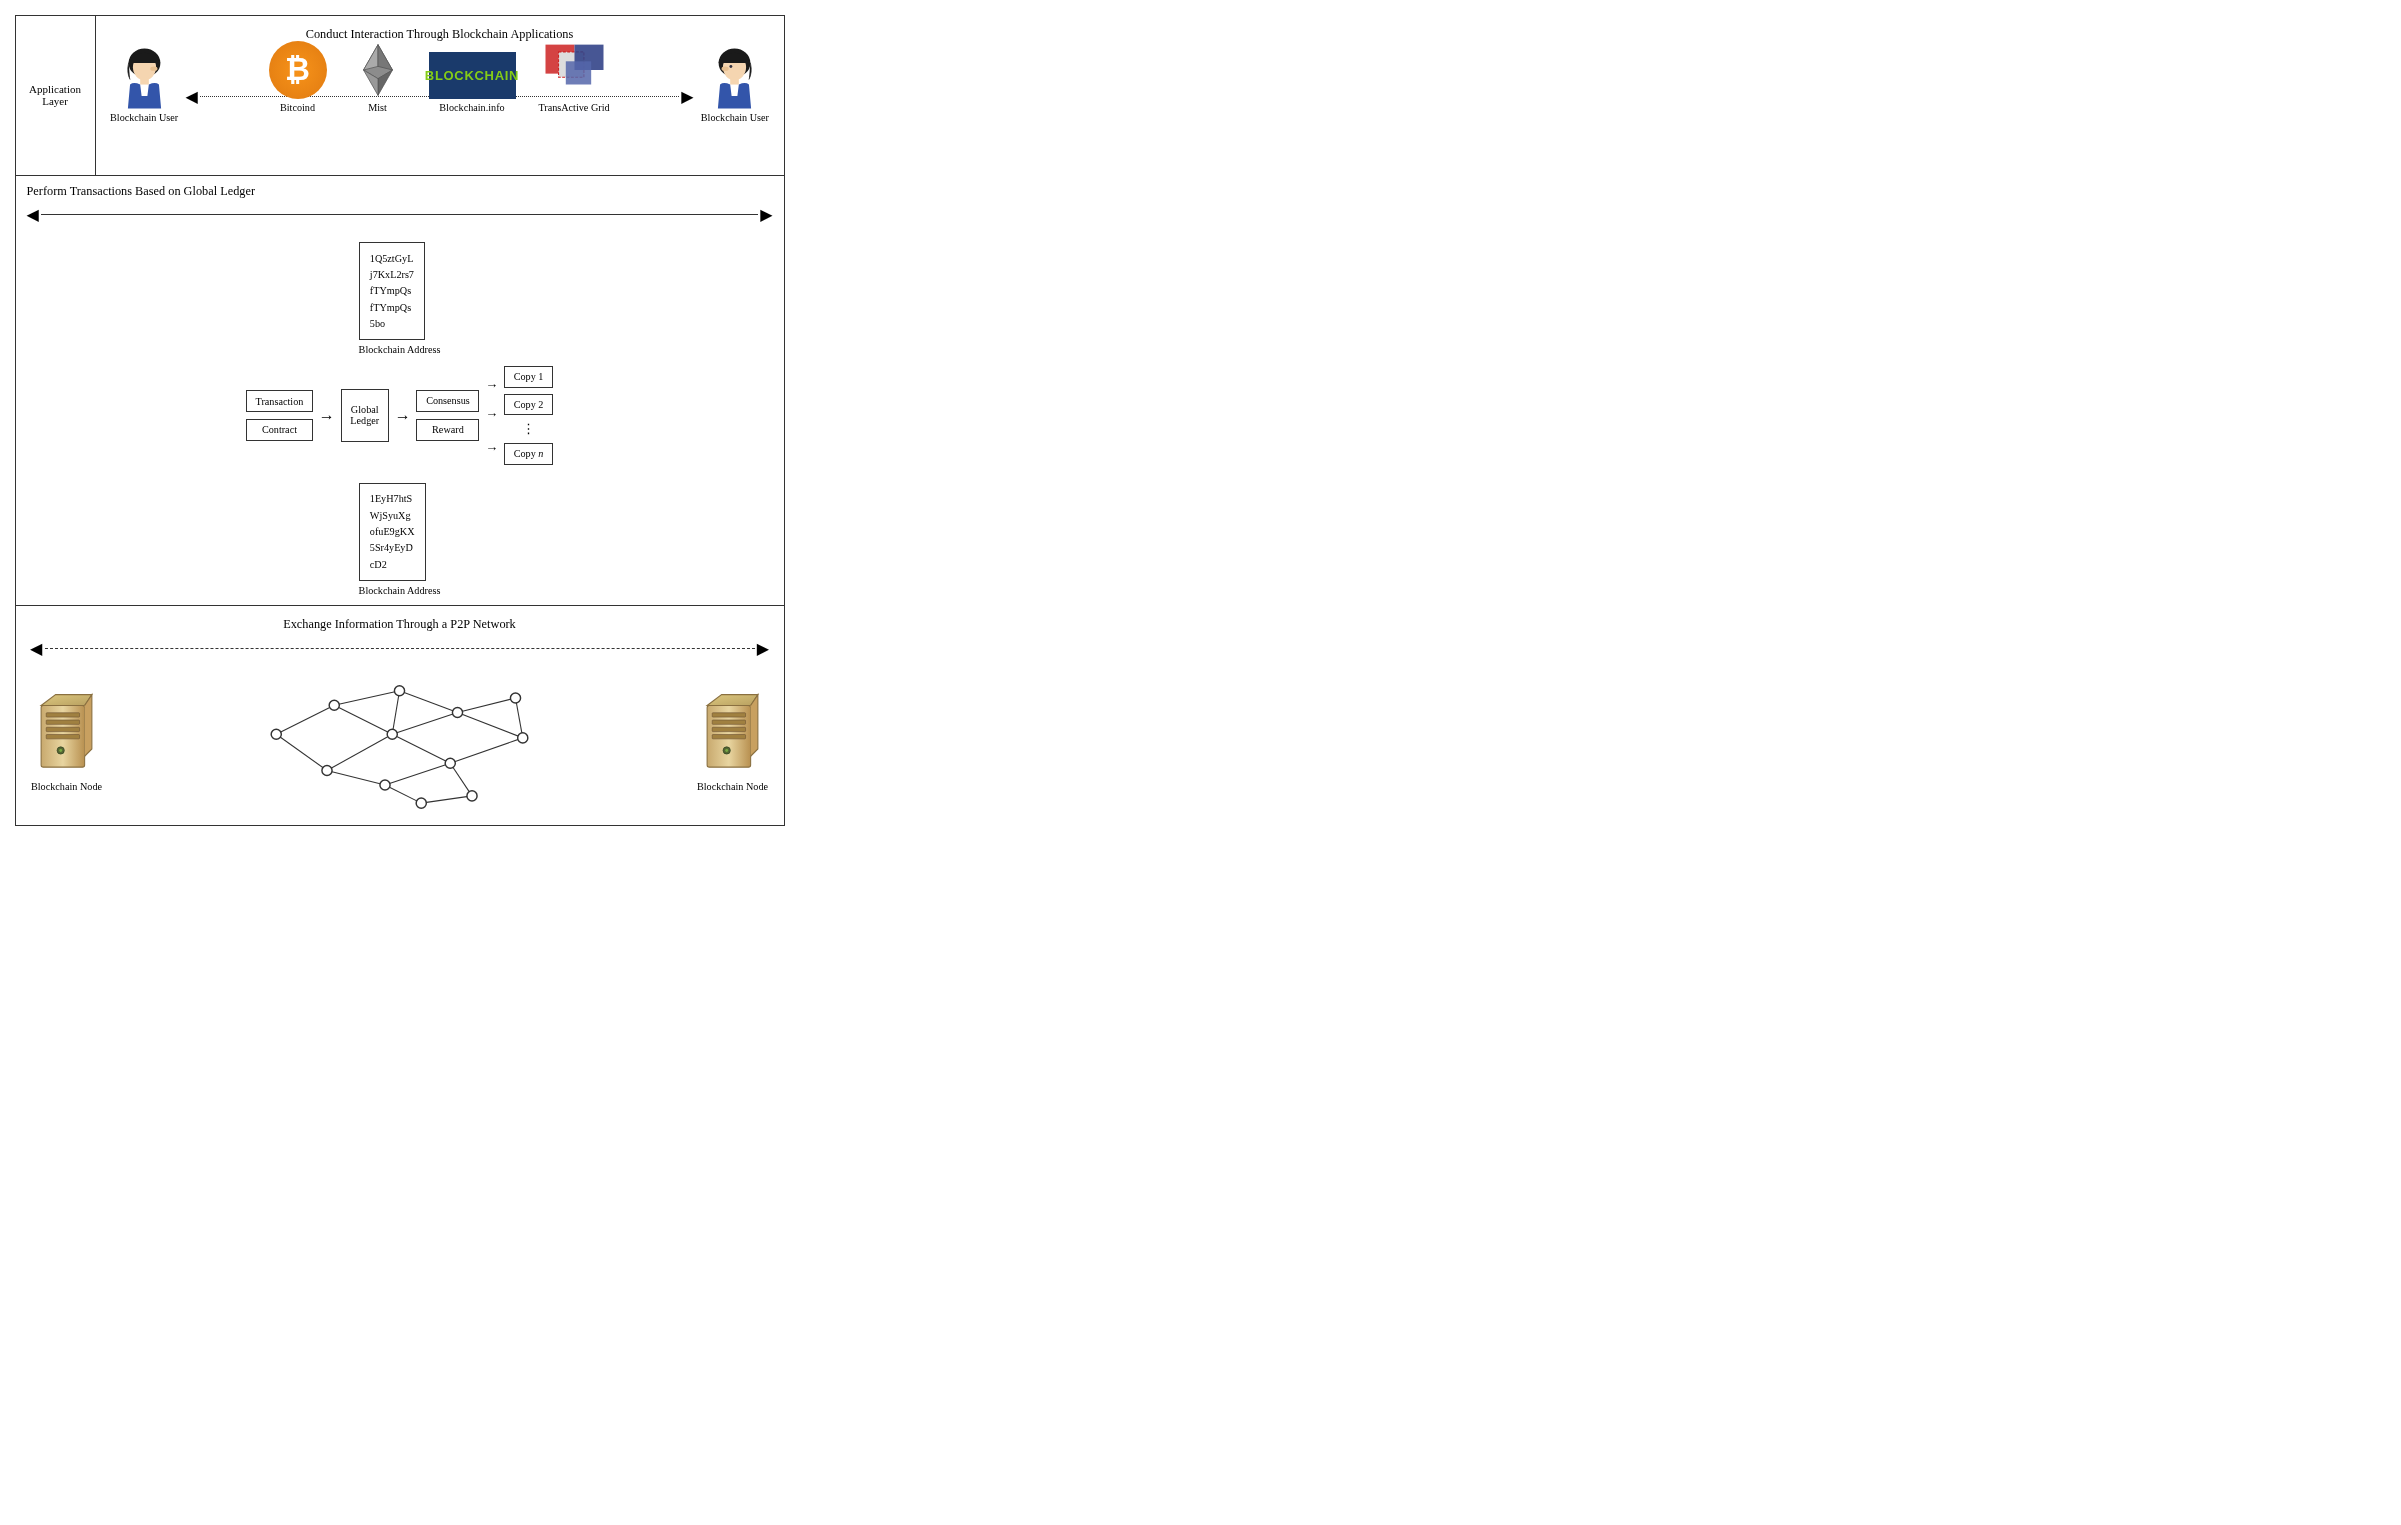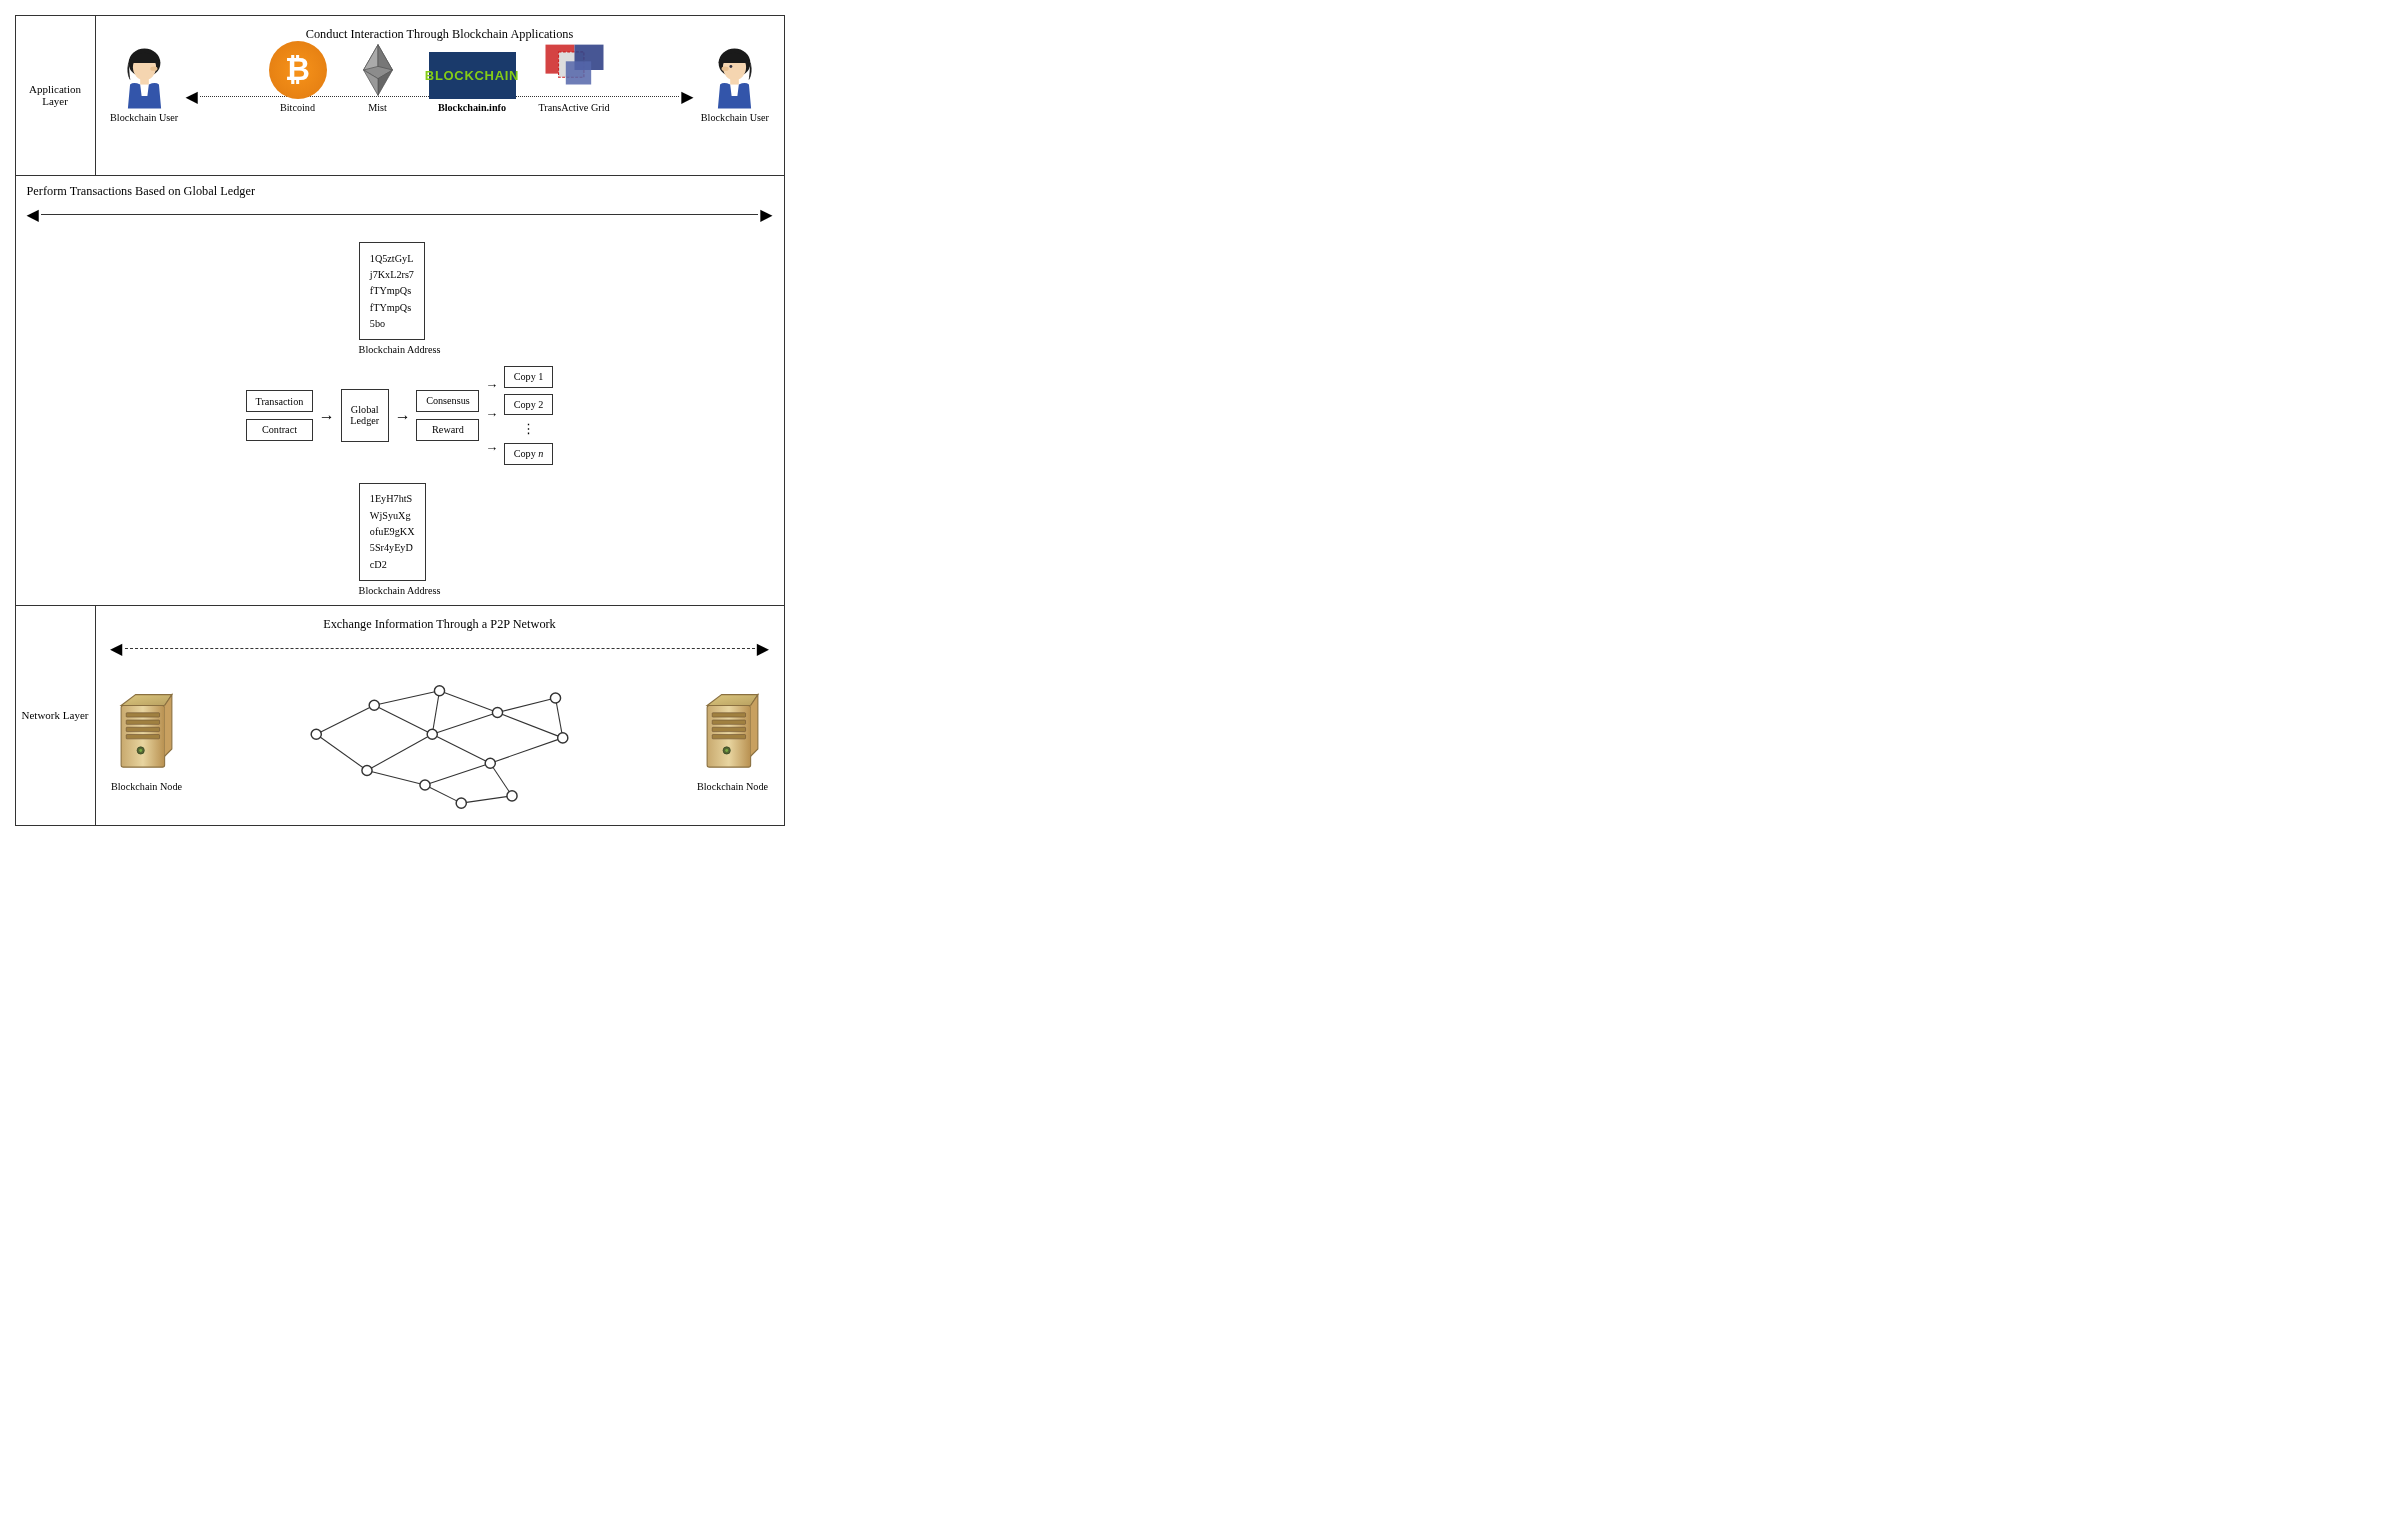--- a/index.html
+++ b/index.html
@@ -188,21 +188,21 @@
                 <polygon points="40,52 20,40 40,75" fill="#999" stroke="#555" stroke-width="1"></polygon>
                 <polygon points="40,5 20,40 40,35" fill="#aaa" stroke="#555" stroke-width="1"></polygon>
                 <polygon points="40,5 60,40 40,35" fill="#777" stroke="#555" stroke-width="1"></polygon>
               </svg>
             </div>
             <span style="font-size:10.2px; margin-top:3.6px;">Mist</span>
           </div>
 
           <div class="app-icon-item">
             <div class="blockchain-info-icon">BLOCKCHAIN</div>
-            <span style="font-size:10.2px; margin-top:3.6px;font-weight:bold;">Blockchain.info</span>
+            <span style="font-size:10.2px; margin-top:3.6px;">Blockchain.info</span>
           </div>
 
           <div class="app-icon-item">
             <div class="transactive-icon">
               <svg viewBox="0 0 100 80" width="73" height="58">
 
                 <rect x="10" y="5" width="40" height="40" fill="#cc2222" opacity="0.85"></rect>
 
                 <rect x="28" y="15" width="35" height="35" fill="#dddddd" stroke="#cc2222" stroke-width="1.5" stroke-dasharray="4,2"></rect>
 
@@ -296,23 +296,20 @@
             <div>5Sr4yEyD</div>
             <div>cD2</div>
           </div>
           <div class="addr-label">Blockchain Address</div>
         </div>
       </div>
     </div>
   </div>
 
   <div class="layer layer-network">
-    <div class="layer-label">
-      <span>Network Layer</span>
-    </div>
     <div class="layer-content">
       <div class="net-title">Exchange Information Through a P2P Network</div>
 
       <div style="display:flex; align-items:center; margin-bottom:11px;">
         <span style="font-size:16px;">◀</span>
         <div style="flex:1; border-top:1.5px dashed #333; margin:0 2.2px;"></div>
         <span style="font-size:16px;">▶</span>
       </div>
 
       <div style="display:flex; align-items:center; justify-content:space-between;">

